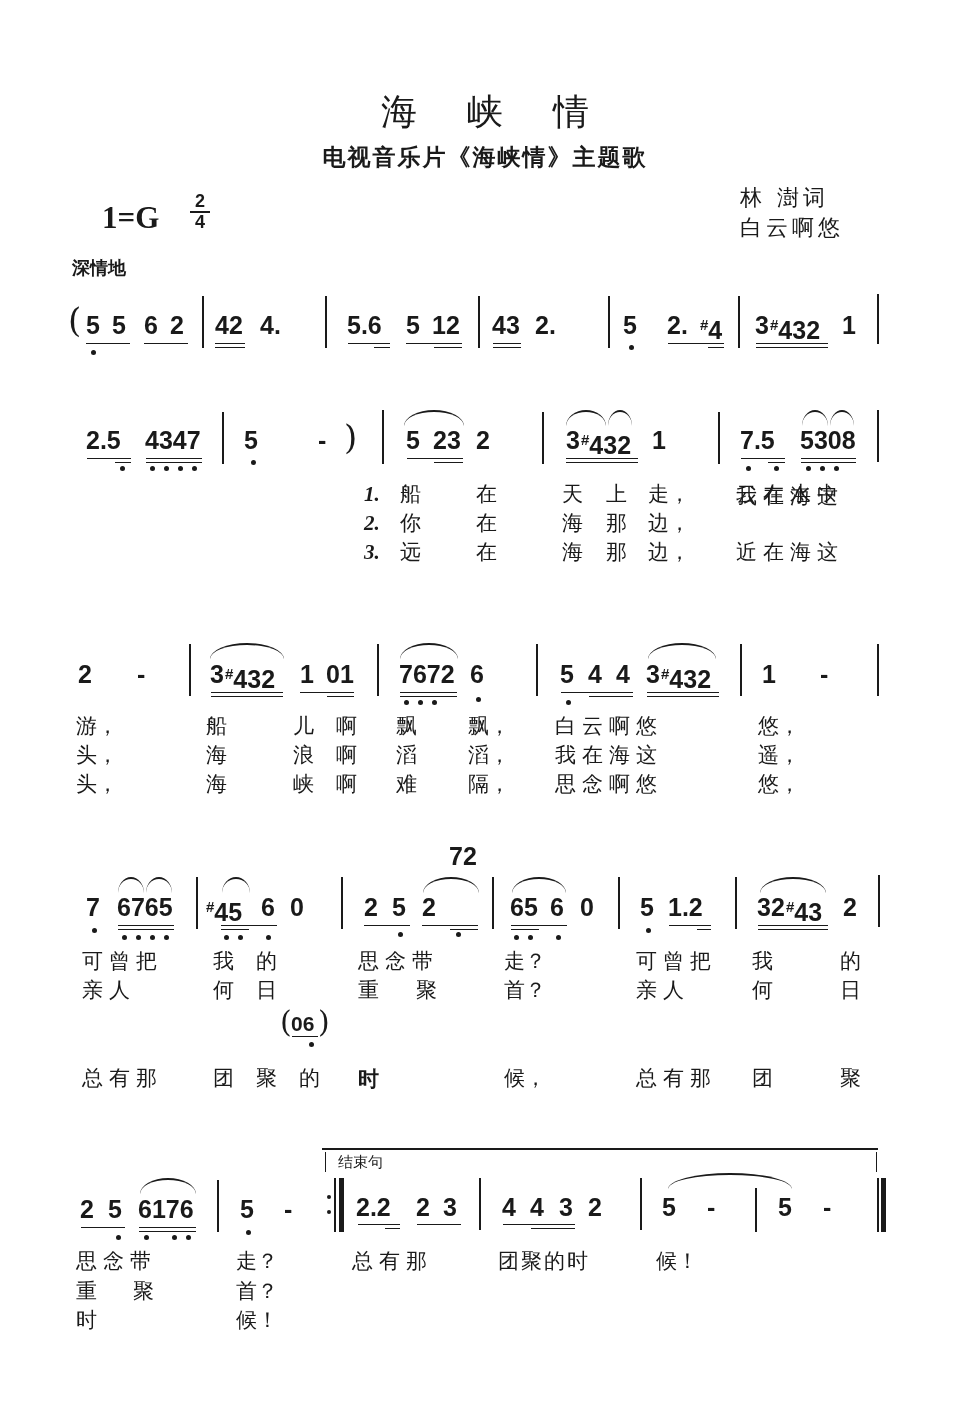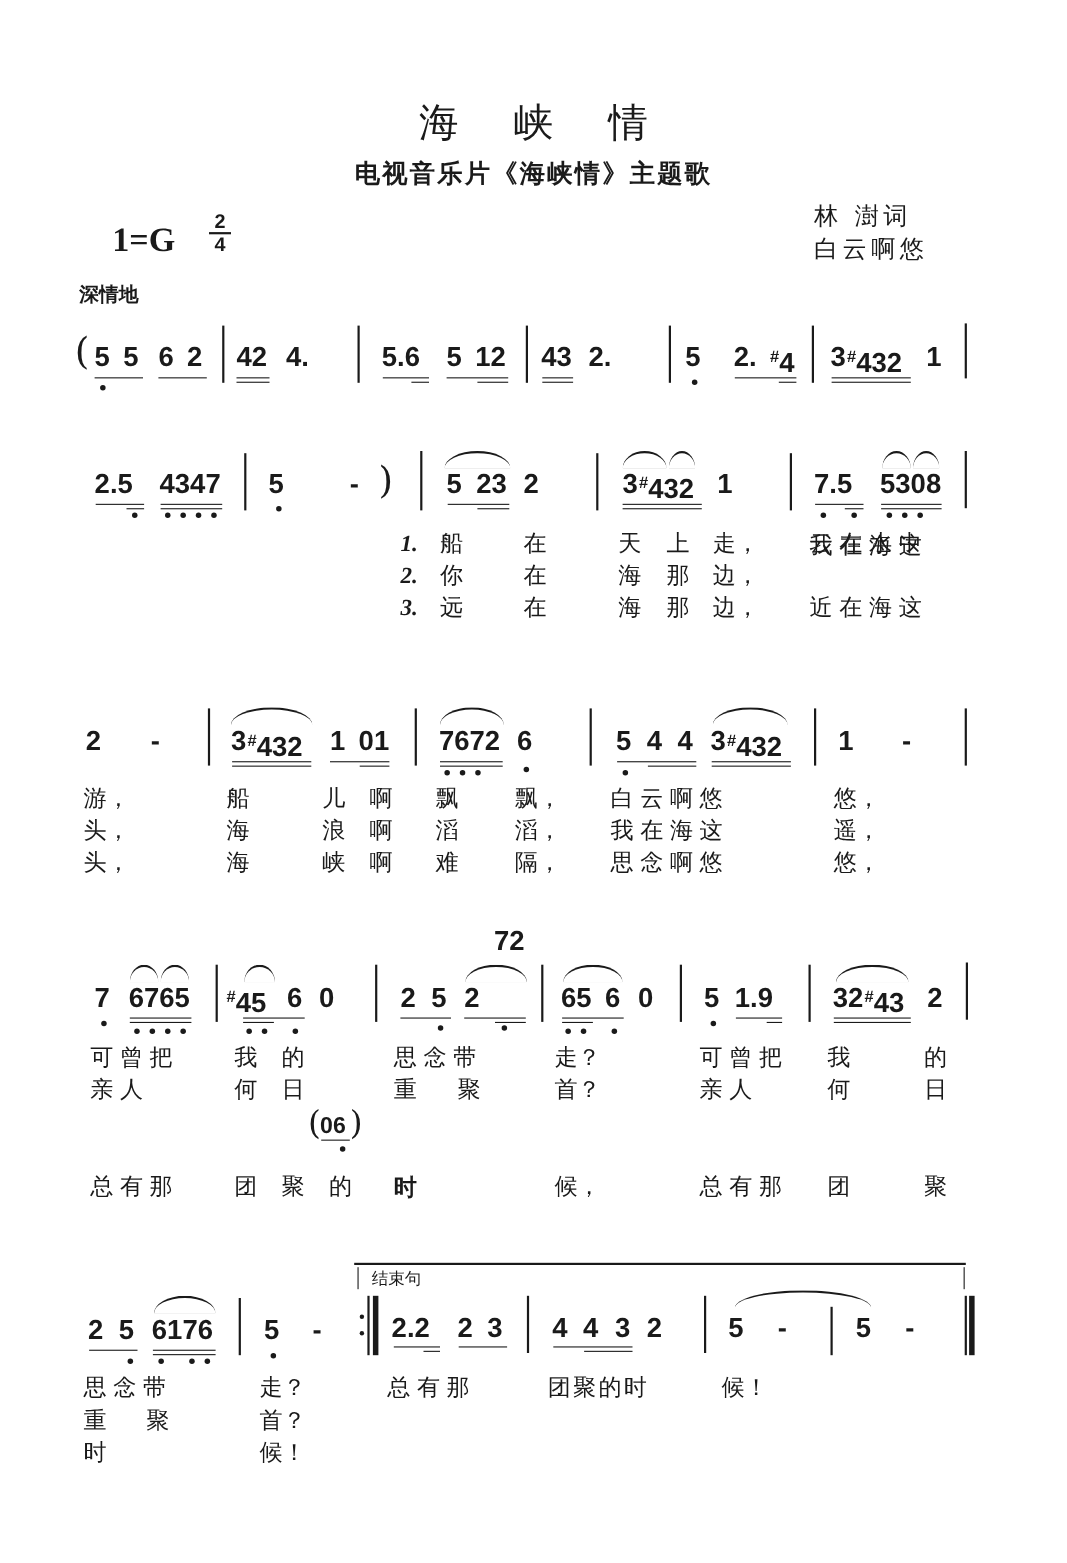--- a/index.html
+++ b/index.html
@@ -292,21 +292,21 @@
   <div class="u1" style="left:511px;top:925px;width:56px;"></div>
   <div class="u1" style="left:511px;top:929px;width:28px;"></div>
   <div class="dot" style="left:514px;top:935px;"></div>
   <div class="dot" style="left:528px;top:935px;"></div>
   <div class="dot" style="left:556px;top:935px;"></div>
   <div class="note" style="left:580px;top:893px;">0</div>
   <div class="barline" style="left:618px;top:877px;height:52px;"></div>
 
   <div class="note" style="left:640px;top:893px;">5</div>
   <div class="dot" style="left:646px;top:928px;"></div>
-  <div class="note" style="left:668px;top:893px;">1.9</div>
+  <div class="note" style="left:668px;top:893px;">1.2</div>
   <div class="u1" style="left:669px;top:925px;width:42px;"></div>
   <div class="u1" style="left:697px;top:929px;width:14px;"></div>
   <div class="barline" style="left:735px;top:877px;height:52px;"></div>
 
   <div class="slur" style="left:760px;top:877px;width:66px;"></div>
   <div class="note" style="left:757px;top:893px;">32</div>
   <div class="note" style="left:786px;top:893px;"><span class="sharp">#</span><span>43</span></div>
   <div class="u1" style="left:758px;top:925px;width:70px;"></div>
   <div class="u1" style="left:758px;top:929px;width:70px;"></div>
   <div class="note" style="left:843px;top:893px;">2</div>

